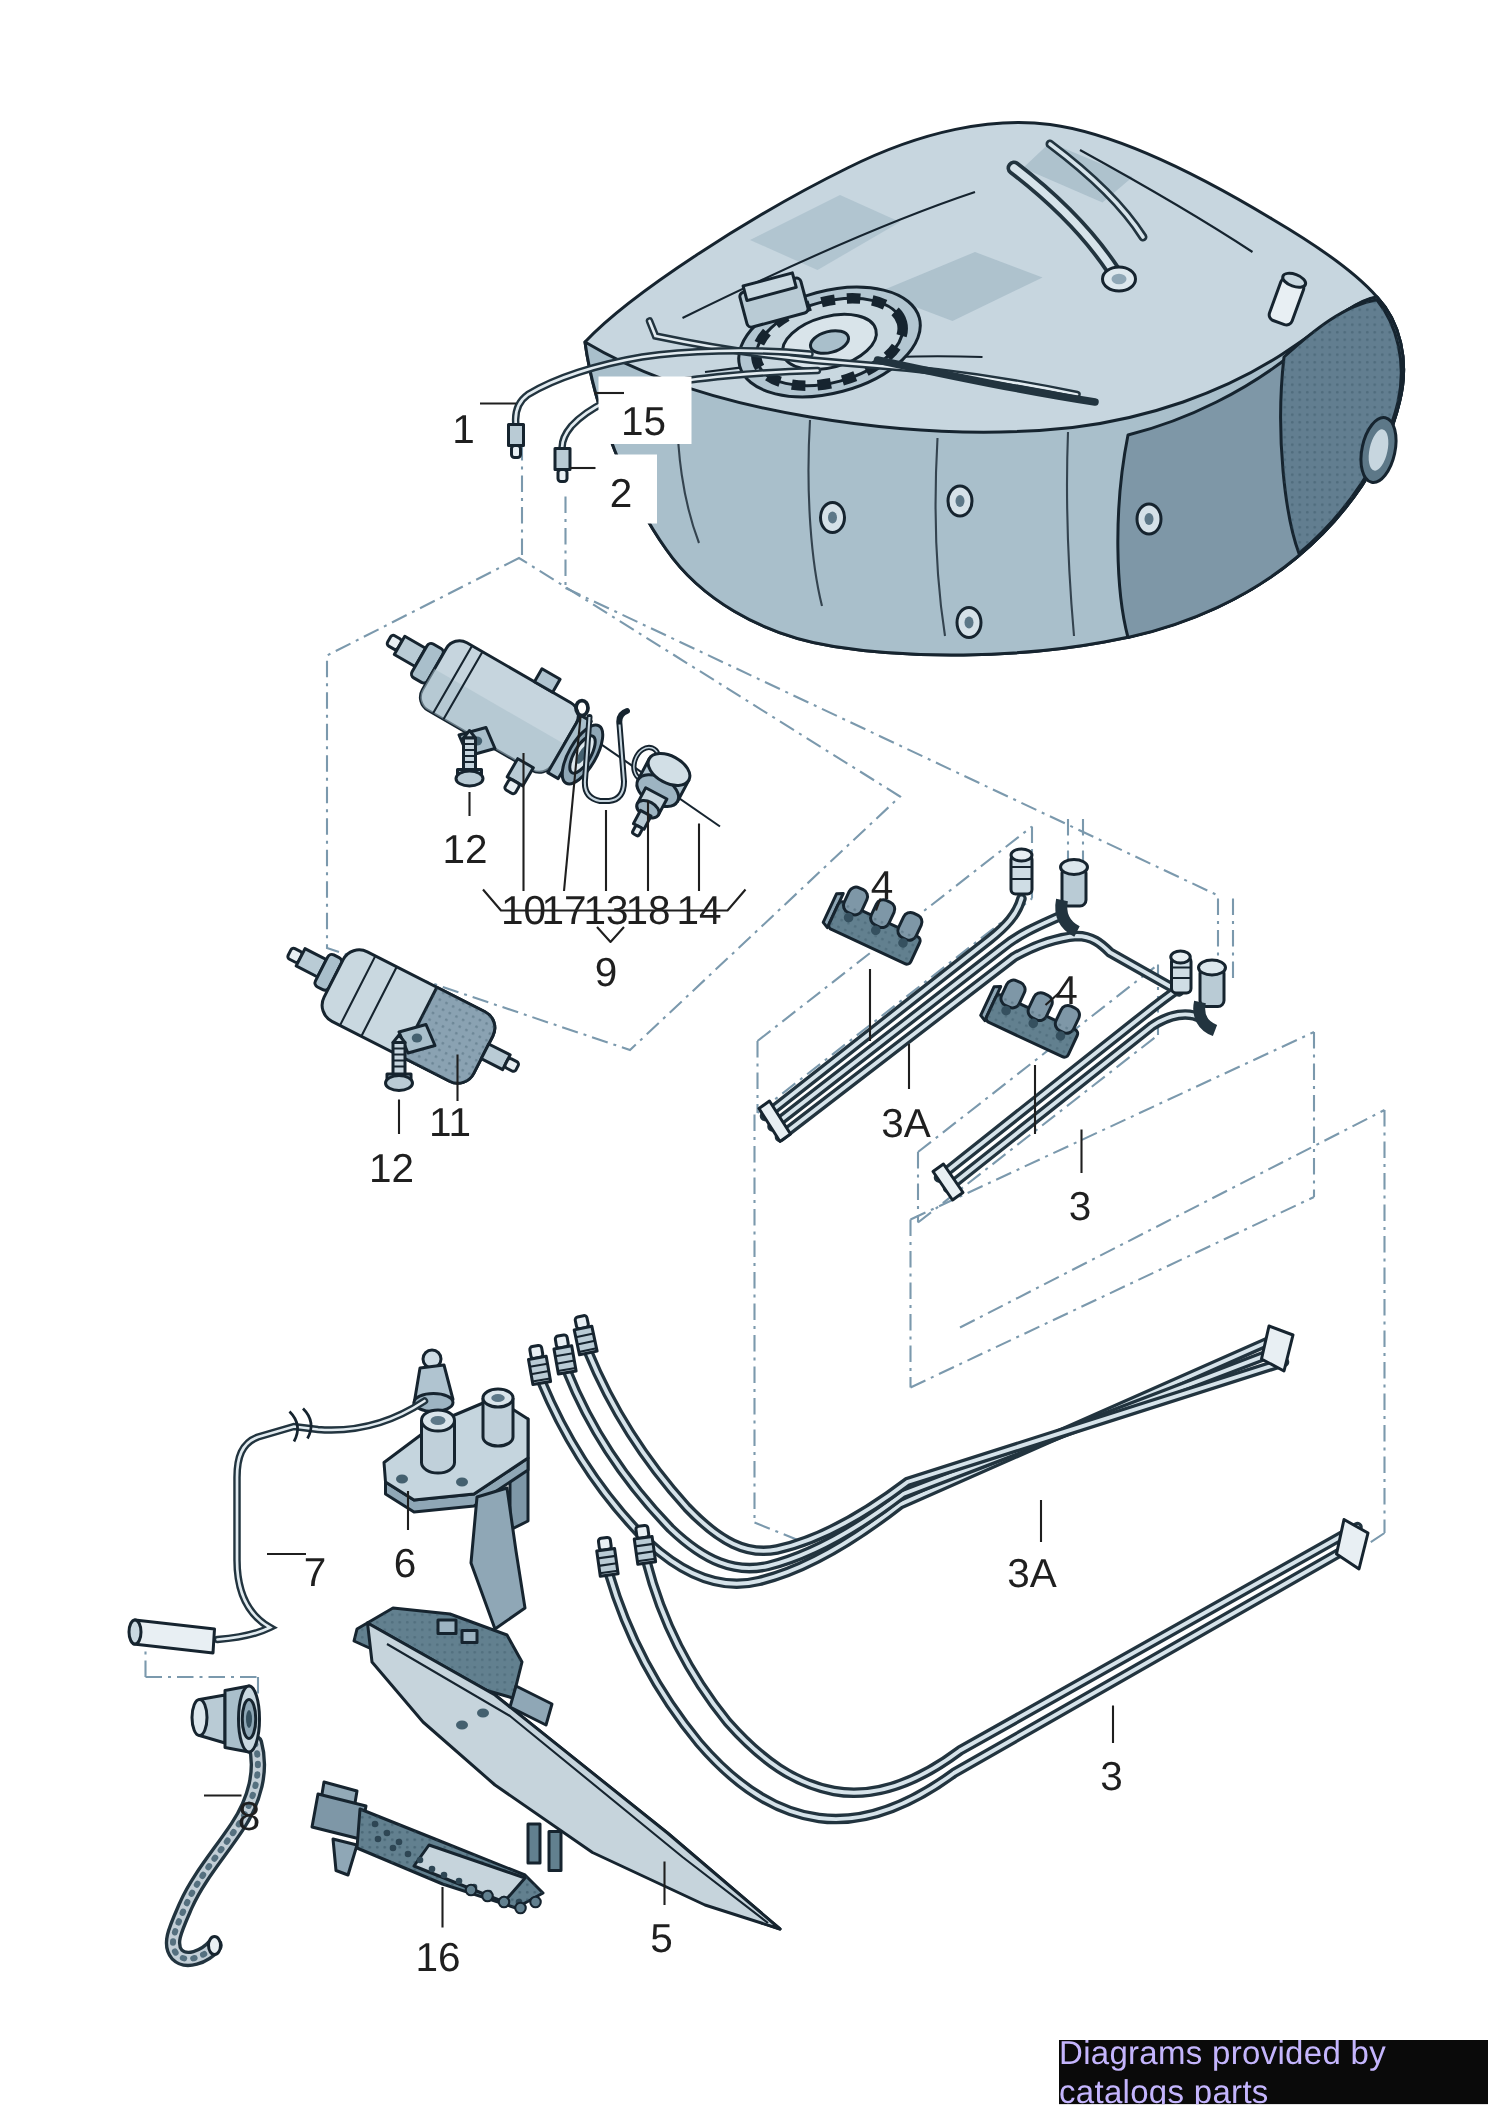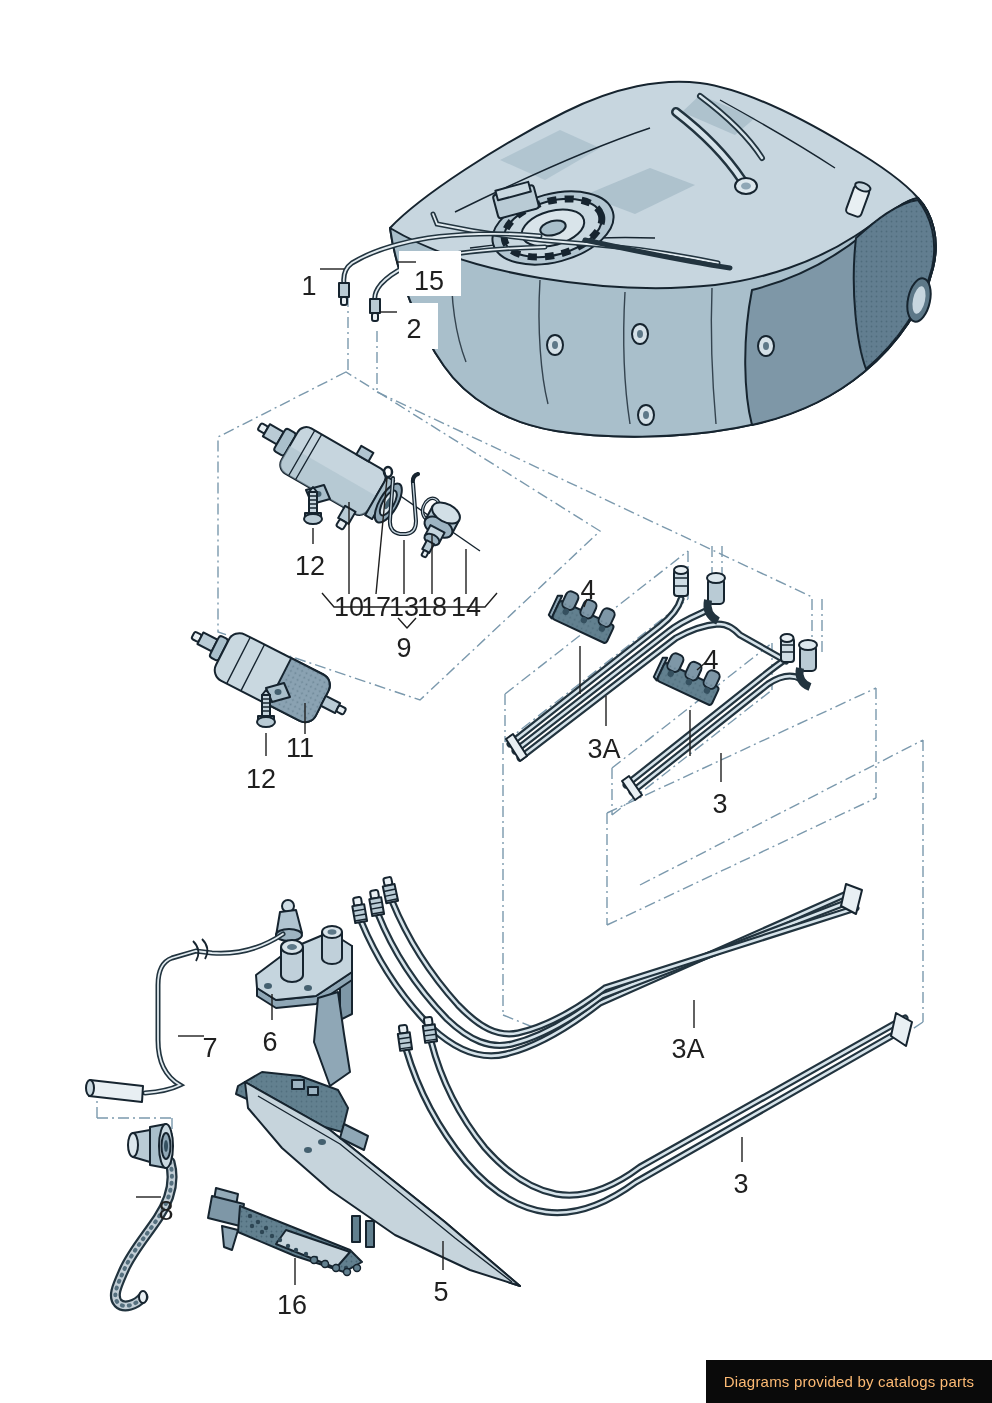--- a/index.html
+++ b/index.html
@@ -8,23 +8,23 @@
   
   .ol{stroke:#16242f;stroke-width:2;stroke-linejoin:round;}
   .ol1{stroke:#16242f;stroke-width:1.4;stroke-linejoin:round;fill:none;}
   .dash{stroke:#7b99ad;stroke-width:1.4;fill:none;stroke-dasharray:11 4 2 4;}
   .td{stroke:#22343f;stroke-width:7;fill:none;stroke-linecap:round;}
   .tl{stroke:#d6e3ea;stroke-width:2.6;fill:none;stroke-linecap:round;}
   .pd{stroke:#22343f;stroke-width:5;fill:none;stroke-linecap:round;}
   .pl{stroke:#e2ebf0;stroke-width:1.8;fill:none;stroke-linecap:round;}
   .callout{font-family:"Liberation Sans",sans-serif;font-size:27px;fill:#1f1f1f;text-anchor:middle;dominant-baseline:central;}
   .leader,.annline{stroke:#1f1f1f;stroke-width:1.4;fill:none;stroke-linejoin:round;}
-  .badge{position:absolute;left:706px;top:1360px;width:286px;height:43px;background:#0a0a0a;color:#fdba74;
+  .badge{position:absolute;left:706px;top:1360px;width:286px;height:43px;background:#0a0a0a;color:#c4b5fd;
          display:flex;align-items:center;justify-content:center;
-         font-family:"Liberation Sans",sans-serif;font-size:15px;letter-spacing:.2px;}
+         font-family:"Liberation Sans",sans-serif;font-size:22px;letter-spacing:.2px;}
 </style>
 </head>
 <body>
 
 <div class="stage">
 <svg width="992" height="1403" viewBox="0 0 992 1403">
   <defs>
     <pattern id="stip" width="5" height="5" patternUnits="userSpaceOnUse">
       <circle cx="1.5" cy="1.5" r="0.9" fill="#33505f"></circle>
     </pattern>

